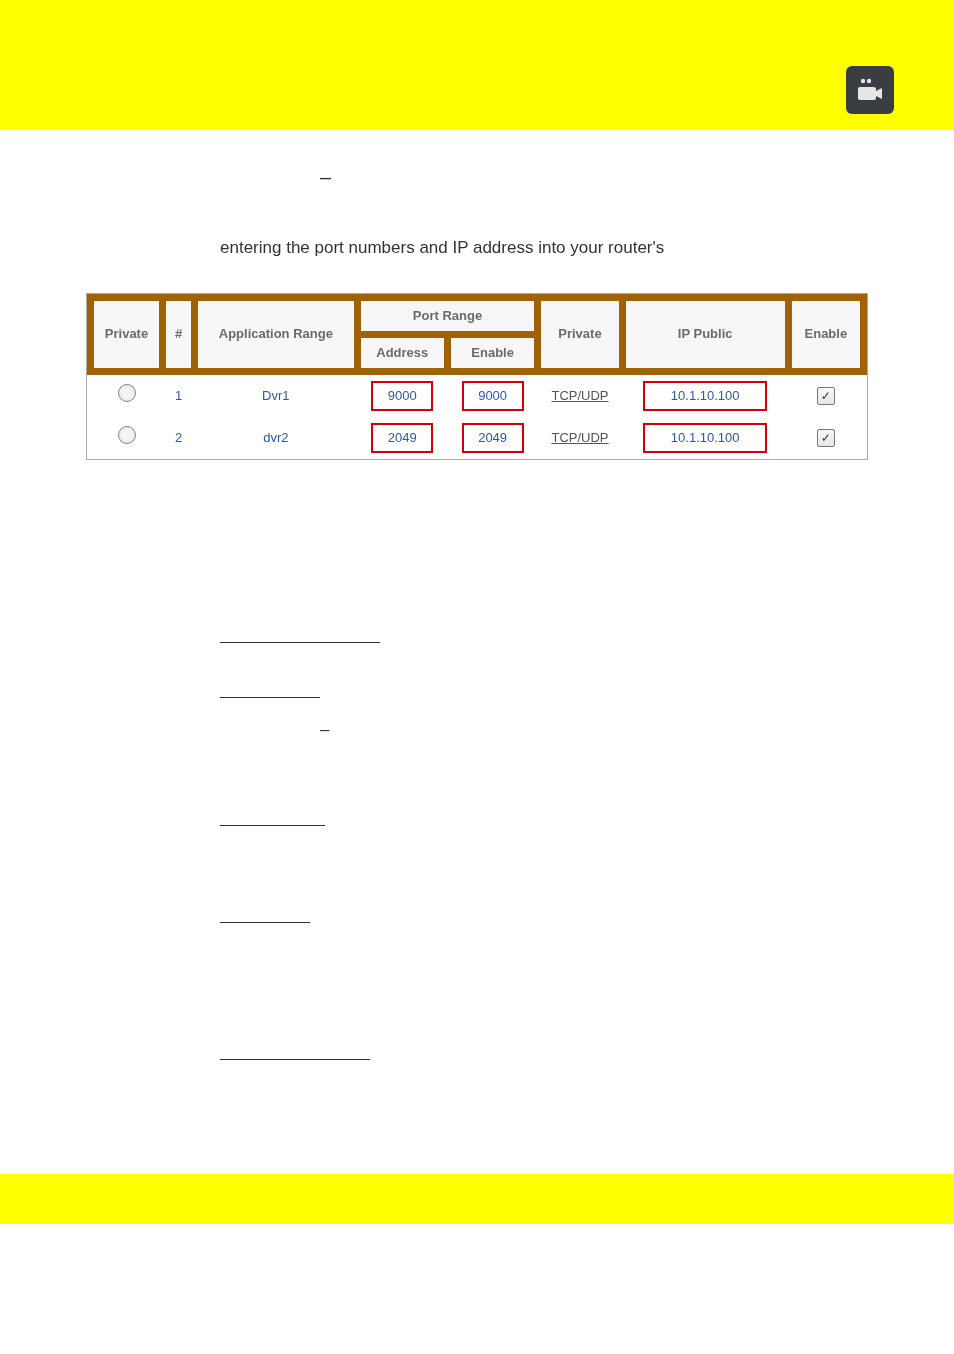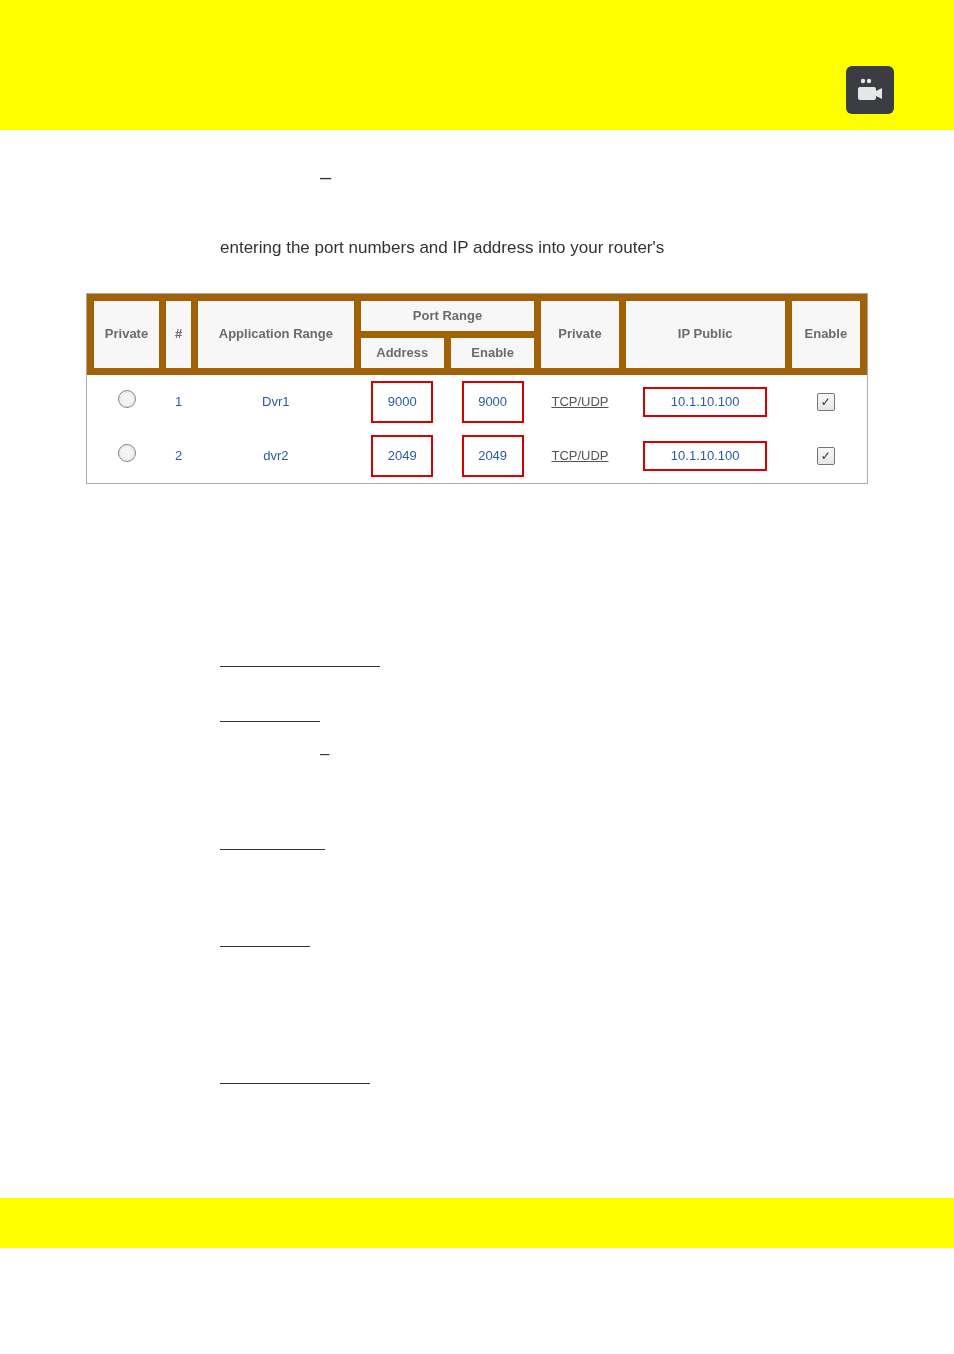--- a/index.html
+++ b/index.html
@@ -88,21 +88,21 @@
     height: 16px;
     border: 1px solid #888;
     border-radius: 50%;
     display: inline-block;
     background: radial-gradient(circle, #f4f4f4 40%, #e0e0e0 100%);
   }
   .boxed-red {
     border: 2px solid #d60000;
     display: inline-block;
     width: 58px;
-    padding: 8px 0;
+    padding: 2px 0;
   }
   .boxed-red-ip {
     border: 2px solid #d60000;
     display: inline-block;
     width: 120px;
     padding: 2px 0;
   }
   .check {
     width: 16px;
     height: 16px;

